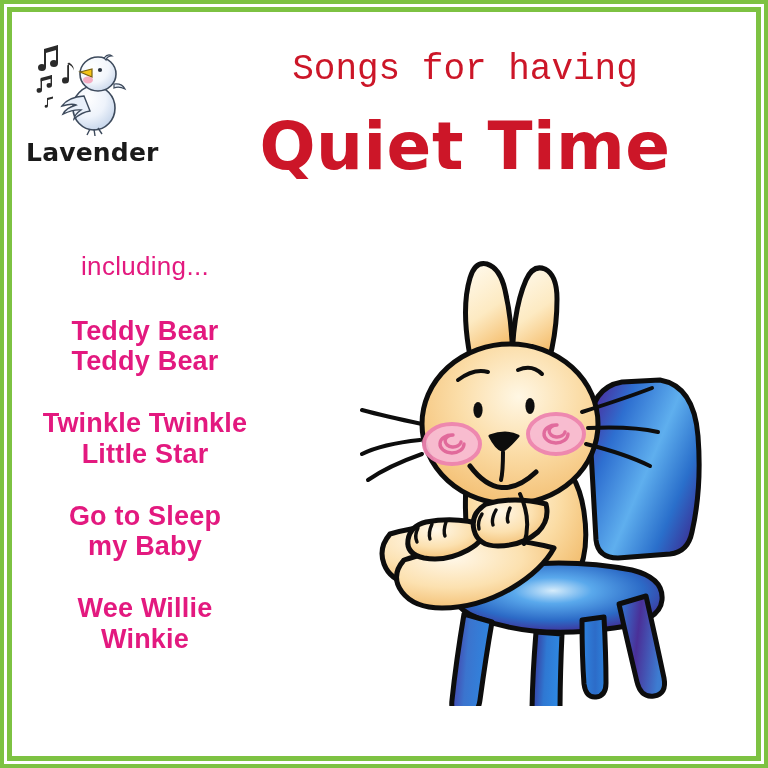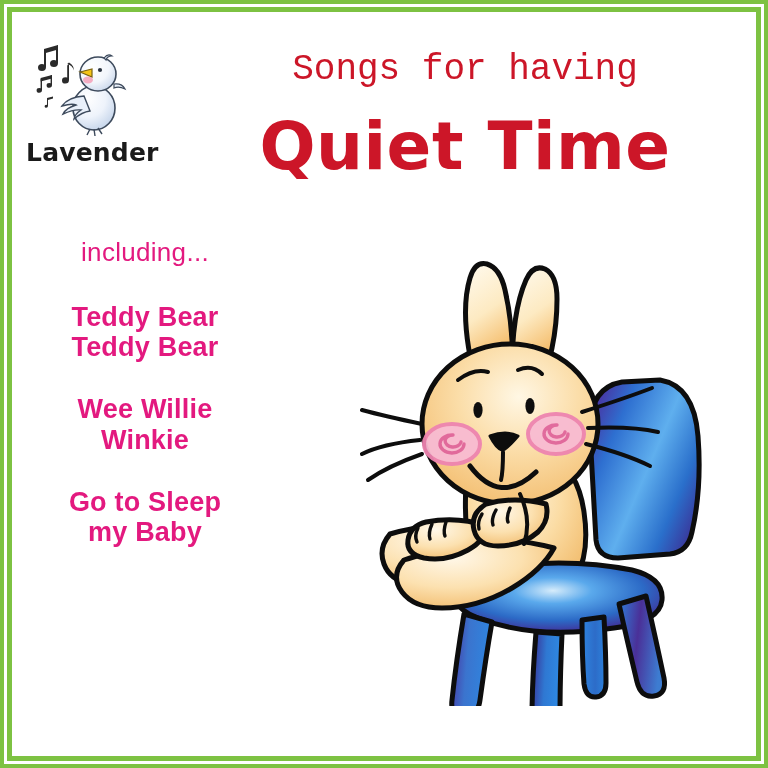--- a/index.html
+++ b/index.html
@@ -69,21 +69,21 @@
 
   
   .tracklist{
     position:absolute;left:14px;top:235px;width:262px;
     text-align:center;
     color:var(--pink,#E3197F);
   }
   .including{
     font-size:26px;font-weight:400;
     letter-spacing:0.3px;
-    margin:2px 0 34px 0;
+    margin:16px 0 34px 0;
   }
   .track{
     font-size:27px;
     font-weight:700;
     line-height:1.12;
     margin:0 0 32px 0;
     letter-spacing:0.2px;
     white-space:pre-line;
   }
   .track:last-child{margin-bottom:0;}
@@ -163,24 +163,26 @@
 
   <div class="title-wrap">
     <div class="title-line1">Songs for having</div>
     <div class="title-line2">Quiet Time</div>
   </div>
 
   <div class="tracklist">
     <div class="including">including...</div>
     <div class="track">Teddy Bear
 Teddy Bear</div>
+    <div class="track">Twinkle Twinkle
+Little Star</div>
+    <div class="track">Go to Sleep
+my Baby</div>
     <div class="track">Wee Willie
 Winkie</div>
-    <div class="track">Go to Sleep
-my Baby</div>
   </div>
 
   <div class="art">
     <svg viewBox="0 0 384 484">
       <defs>
         <linearGradient id="earG" x1="0" y1="0" x2="0.25" y2="1">
           <stop offset="0%" stop-color="#FFFBF0"></stop>
           <stop offset="45%" stop-color="#FDEAC2"></stop>
           <stop offset="100%" stop-color="#F0A33A"></stop>
         </linearGradient>

